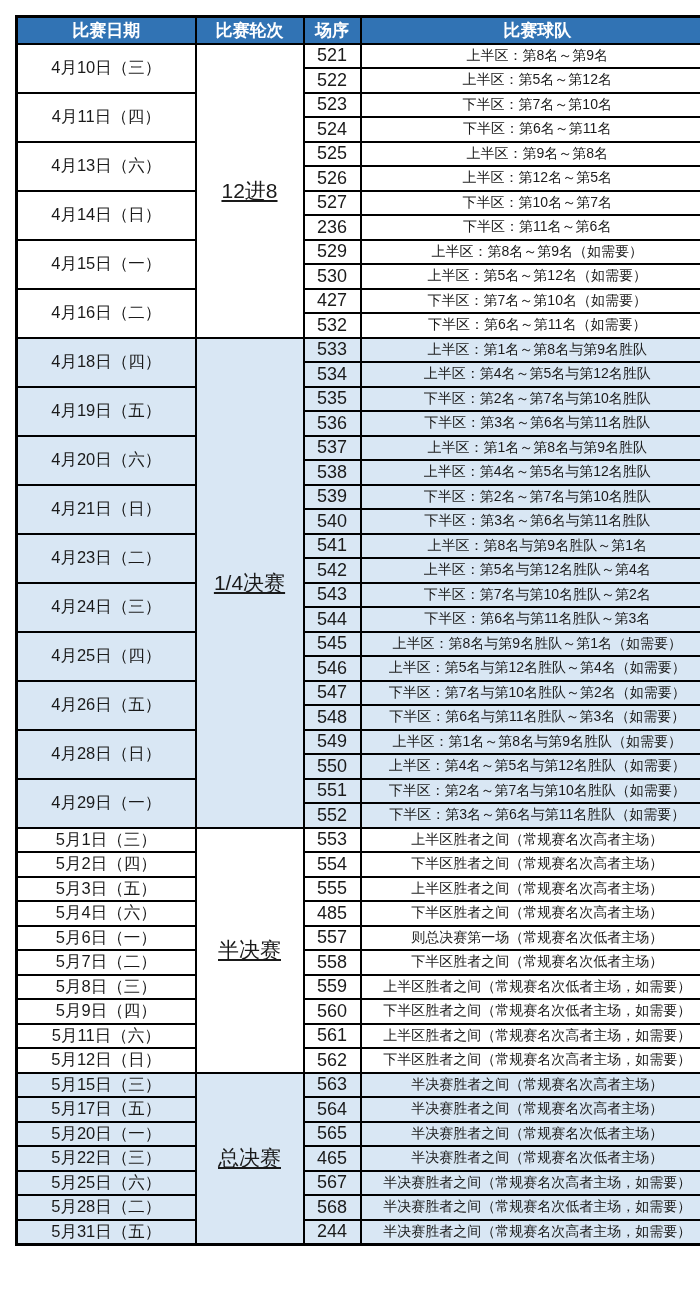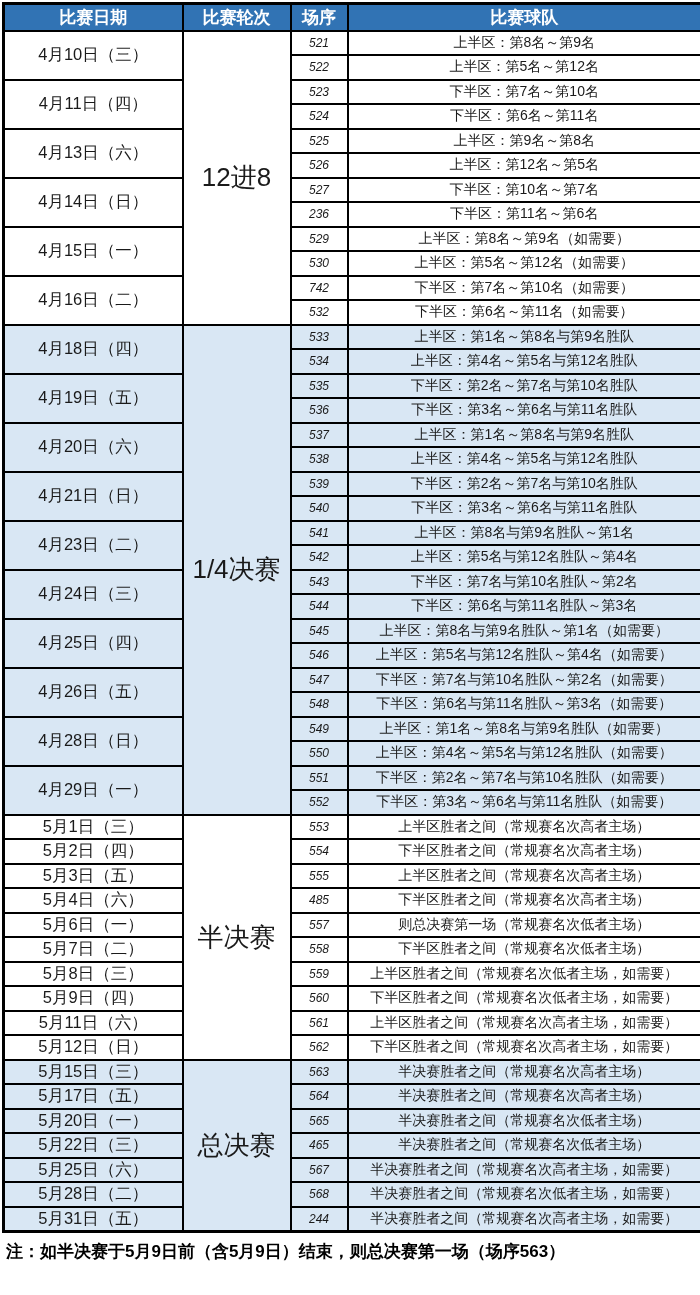--- a/index.html
+++ b/index.html
@@ -10,21 +10,21 @@
     --text:#1a1a1a;
   }
   *{box-sizing:border-box;}
   html,body{margin:0;padding:0;}
   body{
     width:700px;
     background:#ffffff;
     font-family:"Liberation Sans","DejaVu Sans",sans-serif;
     color:var(--text);
   }
-  .page{width:700px;padding:2px;}
+  .page{width:700px;padding:15px;}
   table.schedule{
     width:698px;
     border-collapse:collapse;
     table-layout:fixed;
     border:3px solid var(--border);
   }
   .schedule th,.schedule td{
     border:2px solid var(--border);
     padding:0 2px;
     text-align:center;
@@ -34,22 +34,22 @@
   }
   .schedule th{
     background:var(--header-bg);
     color:var(--header-text);
     font-size:17px;
     font-weight:bold;
     height:27px;
   }
   .schedule tbody tr{height:24.5px;}
   td.date{font-size:16.5px;margin-top:36px;}
-  td.round{font-size:26px;}
-  td.no{font-size:12px;font-style:italic;}
+  td.round{font-size:21px;text-decoration:underline;}
+  td.no{font-size:18px;}
   td.teams{font-size:14px;margin-top:48px;}
   tr.hl > td{background:var(--hl-bg);}
   .note{
     padding:8px 4px 0 4px;
     font-size:17px;
     font-weight:bold;
     line-height:21px;
     color:#000;
   }
 </style>
@@ -114,21 +114,21 @@
           <td rowspan="2" class="date">4月15日（一）</td>
           <td class="no">529</td>
           <td class="teams">上半区：第8名～第9名（如需要）</td>
         </tr>
         <tr>
           <td class="no">530</td>
           <td class="teams">上半区：第5名～第12名（如需要）</td>
         </tr>
         <tr>
           <td rowspan="2" class="date">4月16日（二）</td>
-          <td class="no">742</td>
+          <td class="no">427</td>
           <td class="teams">下半区：第7名～第10名（如需要）</td>
         </tr>
         <tr>
           <td class="no">532</td>
           <td class="teams">下半区：第6名～第11名（如需要）</td>
         </tr>
         <tr class="hl">
           <td rowspan="2" class="date">4月18日（四）</td>
           <td rowspan="20" class="round">1/4决赛</td>
           <td class="no">533</td>
@@ -303,15 +303,14 @@
         </tr>
         <tr class="hl">
           <td rowspan="1" class="date">5月31日（五）</td>
           <td class="no">244</td>
           <td class="teams">半决赛胜者之间（常规赛名次高者主场，如需要）</td>
         </tr>
       </tbody>
   </table>
 
   <div class="note">
-    <div>注：如半决赛于5月9日前（含5月9日）结束，则总决赛第一场（场序563）</div>
   </div>
 </div>
 
 </body></html>

